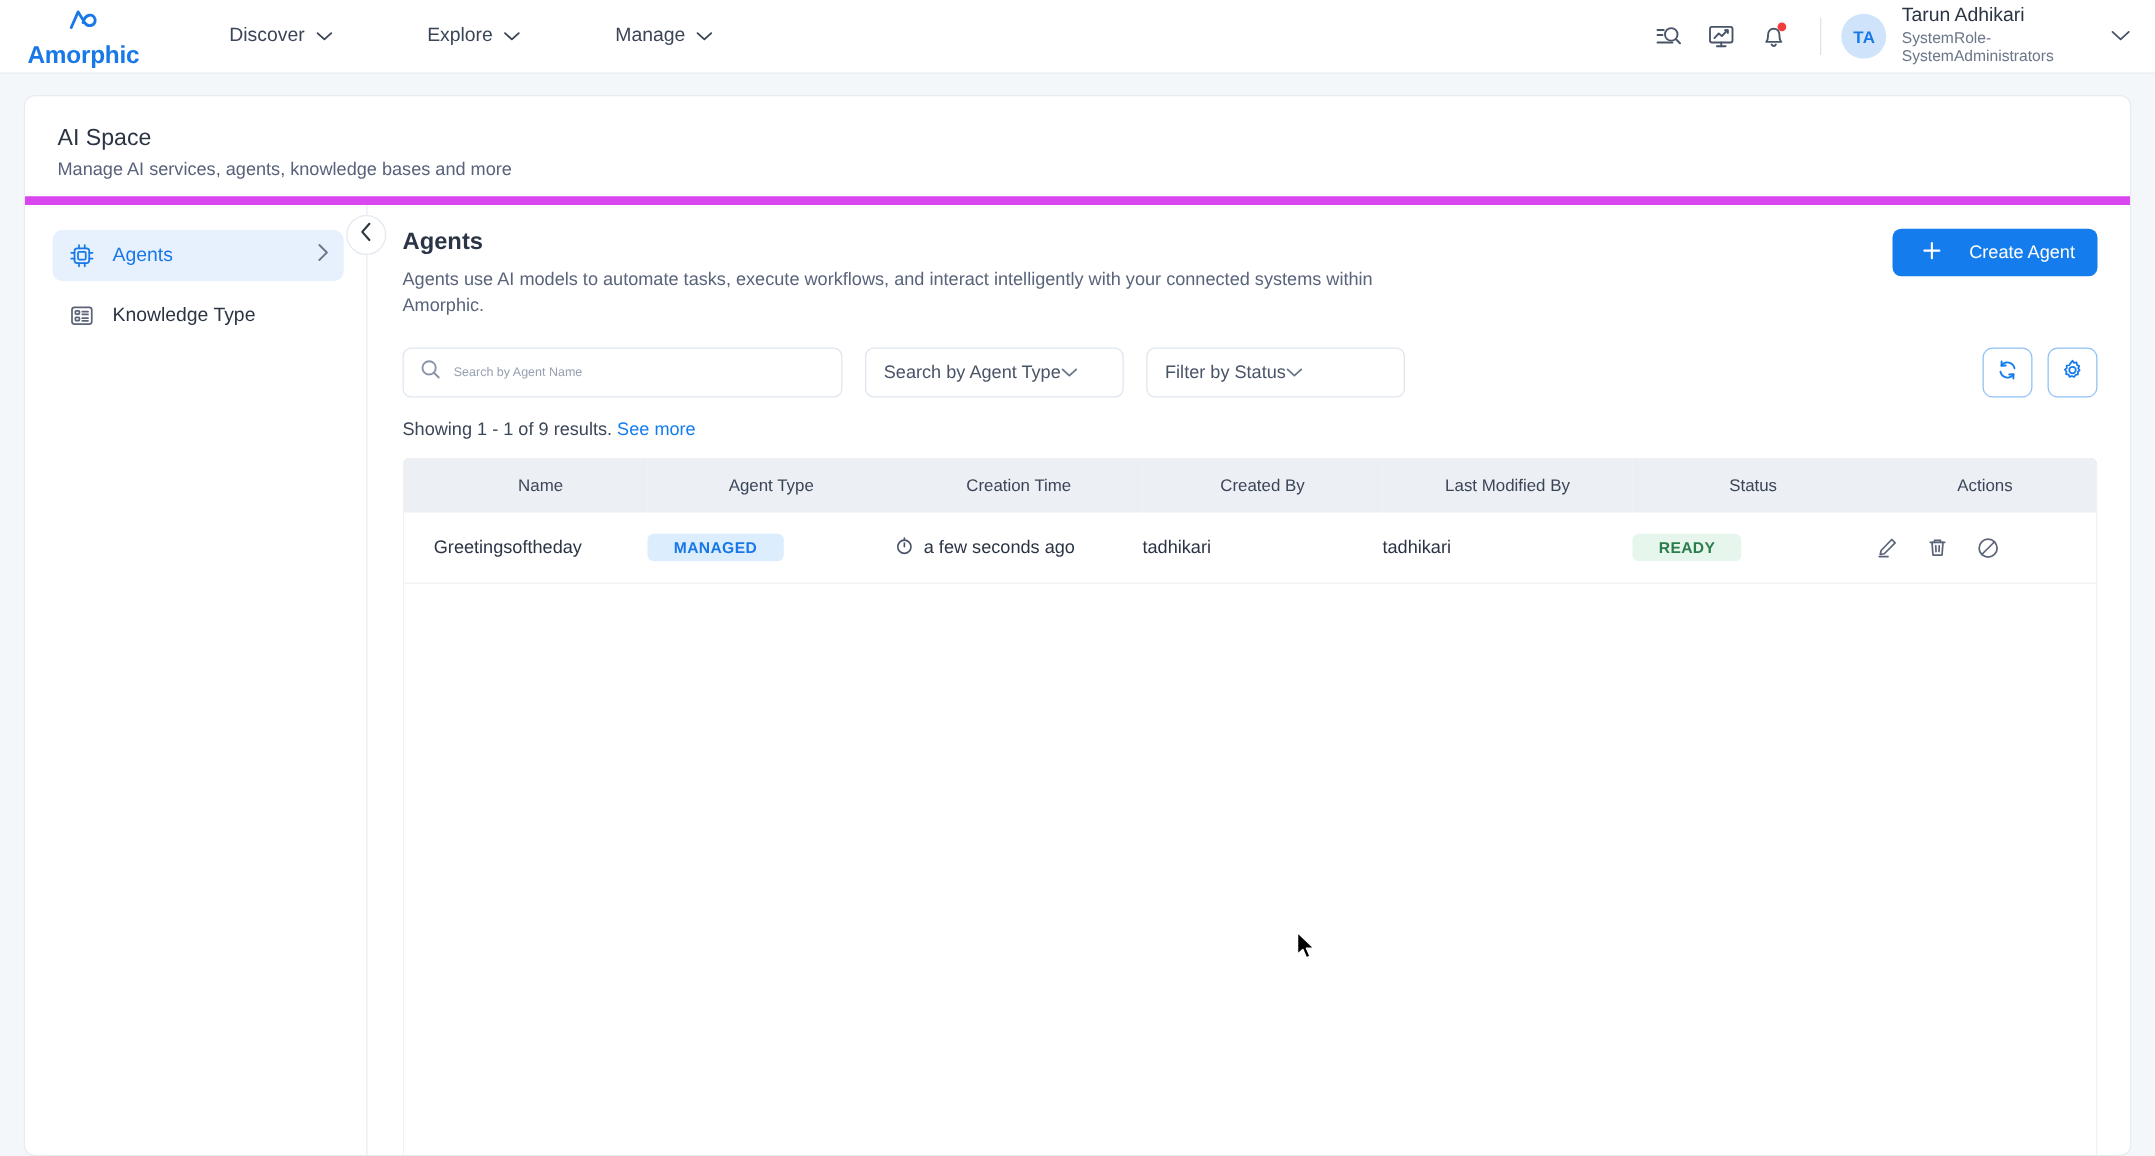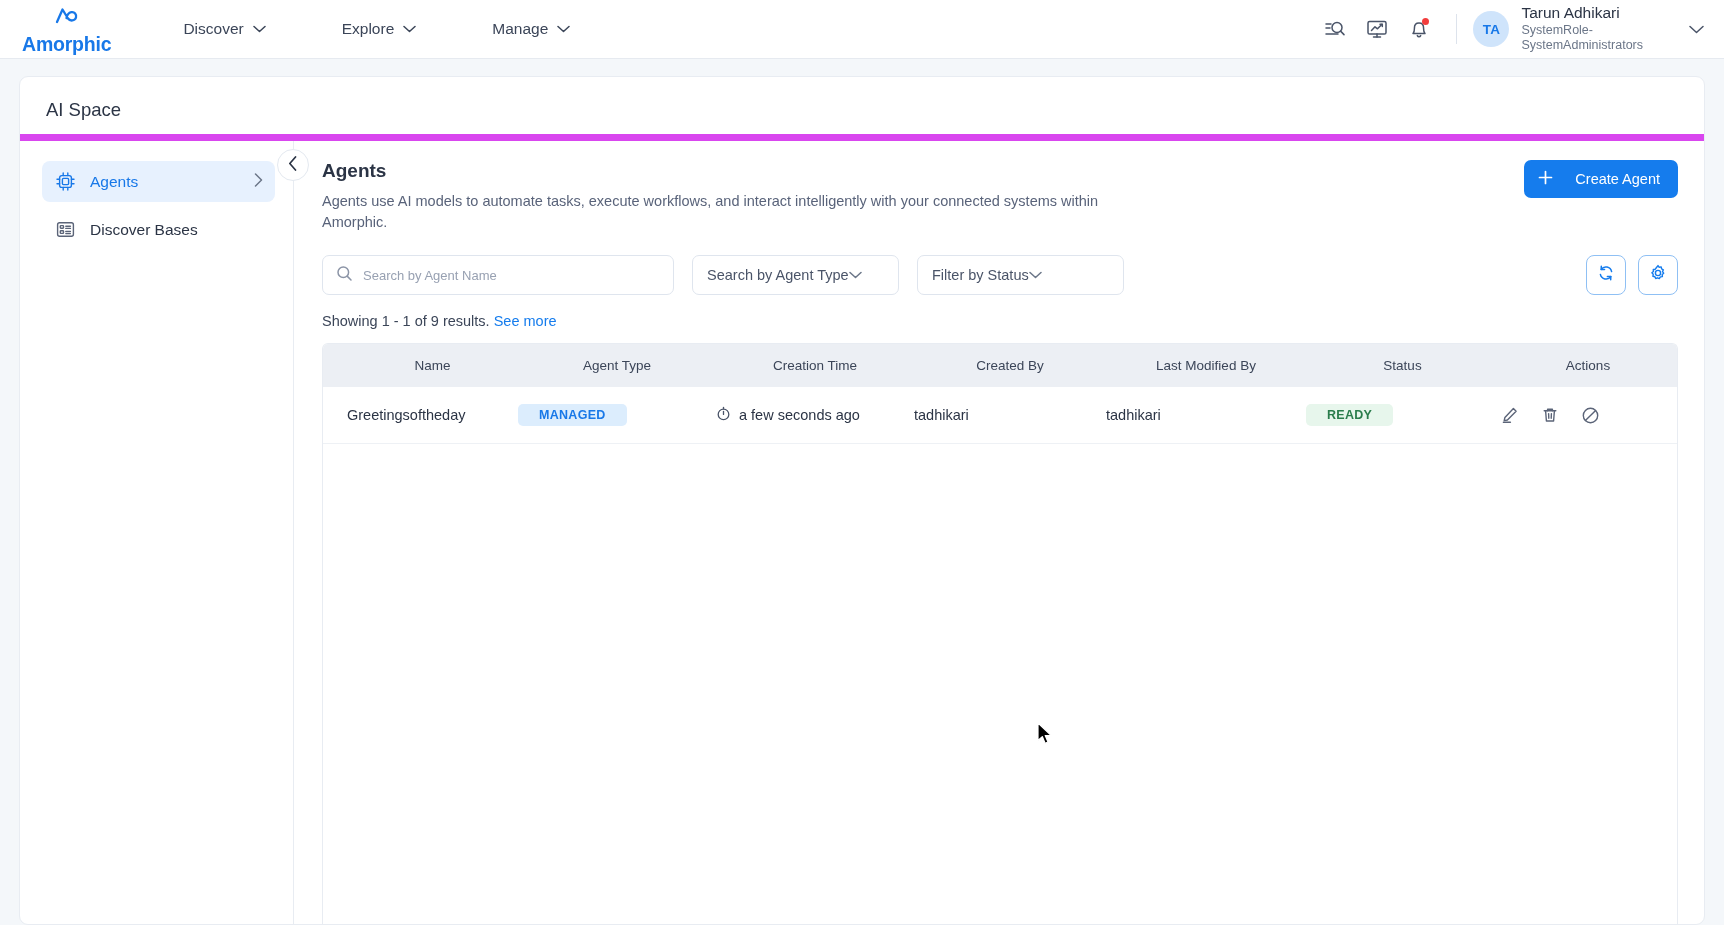--- a/index.html
+++ b/index.html
@@ -123,36 +123,36 @@
   }
   .main-head { display: flex; align-items: flex-start; }
   .main-head-text { max-width: 800px; }
   .main-title { font-size: 19px; font-weight: 700; color: #2b3445; }
   .main-desc { font-size: 14.5px; color: #59637a; margin-top: 9px; line-height: 1.45; }
 
   .btn-primary {
     margin-left: auto; flex: none;
     background: #157ced; color: #ffffff;
     border: none; border-radius: 7px;
-    height: 38px; padding: 0 18px 0 14px;
+    height: 38px; padding: 0 18px 0 24px;
     font-size: 14.5px; font-family: inherit;
     display: flex; align-items: center; gap: 22px;
     cursor: pointer;
   }
 
   .filters { display: flex; align-items: center; margin-top: 22px; }
   .search-box {
     width: 352px; height: 40px;
     border: 1px solid #dfe5ee; border-radius: 7px;
     display: flex; align-items: center; padding: 0 13px; gap: 10px;
     background: #fff;
   }
   .search-box input {
     border: none; outline: none; flex: 1;
-    font-size: 13px; font-family: inherit; color: #a21caf;
+    font-size: 10px; font-family: inherit; color: #a21caf;
     background: transparent;
   }
   .search-box input::placeholder { color: #98a1b2; }
   .select {
     height: 40px; border: 1px solid #dfe5ee; border-radius: 7px;
     display: flex; align-items: center; padding: 0 13px 0 14px;
     font-size: 14.5px; color: #4a5468; margin-left: 18px;
     cursor: pointer; background: #fff;
   }
   .select .chev { margin-left: auto; }
@@ -302,20 +302,21 @@
         </svg>
     </div>
   </div>
 </div>
 
 <div class="shell">
   <div class="card">
 
     <div class="page-head">
       <div class="page-title">AI Space</div>
+      <div class="page-sub">Manage AI services, agents, knowledge bases and more</div>
     </div>
 
     <div class="body-row">
 
       <div class="sidebar">
 
         <div class="side-item active">
           <span class="side-ico">
             <svg class="side-ico" viewBox="0 0 21 21" fill="none" stroke="#1878e8" stroke-width="1.4" stroke-linecap="round">
               <rect x="4.6" y="4.6" width="11.8" height="11.8" rx="2.2"></rect>
@@ -343,21 +344,21 @@
             <svg class="side-ico" viewBox="0 0 21 21" fill="none" stroke="#5b6478" stroke-width="1.4" stroke-linecap="round">
               <rect x="2.6" y="3.8" width="15.8" height="13.4" rx="2"></rect>
               <rect x="5.3" y="6.6" width="3.2" height="2.6" rx="0.6"></rect>
               <rect x="5.3" y="11.8" width="3.2" height="2.6" rx="0.6"></rect>
               <line x1="10.8" y1="7.3" x2="15.4" y2="7.3"></line>
               <line x1="10.8" y1="9.4" x2="15.4" y2="9.4"></line>
               <line x1="10.8" y1="12.5" x2="15.4" y2="12.5"></line>
               <line x1="10.8" y1="14.6" x2="15.4" y2="14.6"></line>
             </svg>
           </span>
-          <span class="side-label">Discover Bases</span>
+          <span class="side-label">Knowledge Type</span>
         </div>
 
         <div class="collapse-btn">
           <span>
             <svg width="10" height="15" viewBox="0 0 10 15">
                 <path d="M7.5 1 L1.8 7.5 L7.5 14" stroke="#2b3445" stroke-width="1.7" fill="none" stroke-linecap="round" stroke-linejoin="round"></path>
               </svg>
           </span>
         </div>
       </div>

